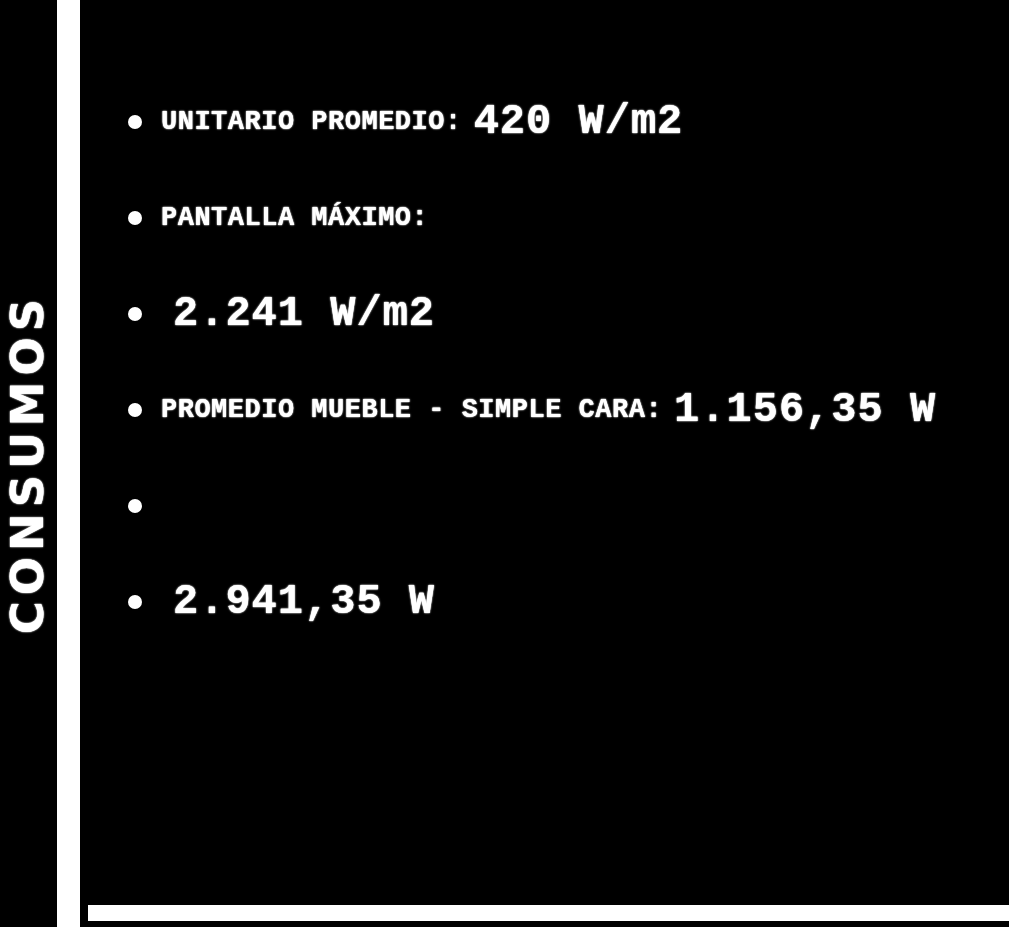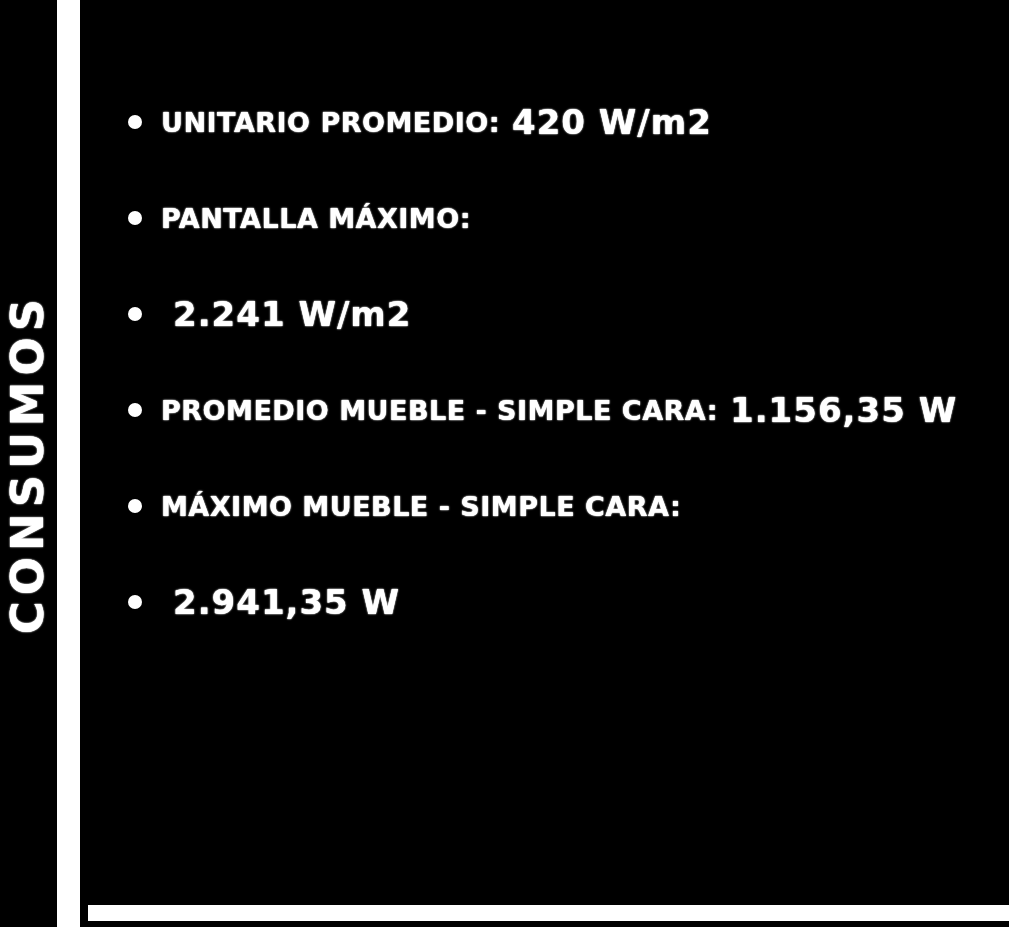--- a/index.html
+++ b/index.html
@@ -51,20 +51,21 @@
     height: 16px;
     background: #ffffff;
   }
   .content {
     position: absolute;
     left: 128px;
     top: 74px;
     right: 10px;
     display: flex;
     flex-direction: column;
+    font-family: Liberation Mono, monospace;
   }
   .bullet-item {
     height: 96px;
     display: flex;
     align-items: center;
   }
   .dot {
     width: 14px;
     height: 14px;
     border-radius: 50%;
@@ -76,21 +77,21 @@
     color: #ffffff;
     font-weight: bold;
     font-size: 27px;
     letter-spacing: 0.5px;
     white-space: nowrap;
     text-shadow: 0 0 1px #ffffff, 0 0 2px #ffffff;
   }
   .value {
     color: #ffffff;
     font-weight: bold;
-    font-size: 34px;
+    font-size: 42px;
     margin-left: 12px;
     letter-spacing: 1px;
     white-space: nowrap;
     text-shadow: 0 0 1px #ffffff, 0 0 2px #ffffff;
   }
 </style>
 </head>
 <body>
 
 <div class="slide">
@@ -122,21 +123,20 @@
 
     <div class="bullet-item">
       <span class="dot"></span>
       <span class="label">PROMEDIO MUEBLE - SIMPLE CARA:</span>
       <span class="value">1.156,35 W</span>
     </div>
 
 
     <div class="bullet-item">
       <span class="dot"></span>
-      <span class="label">MÁXIMO MUEBLE - SIMPLE CARA:</span>
     </div>
 
     <div class="bullet-item">
       <span class="dot"></span>
       <span class="value">2.941,35 W</span>
     </div>
 
   </div>
 
   <div class="bottom-bar"></div>

